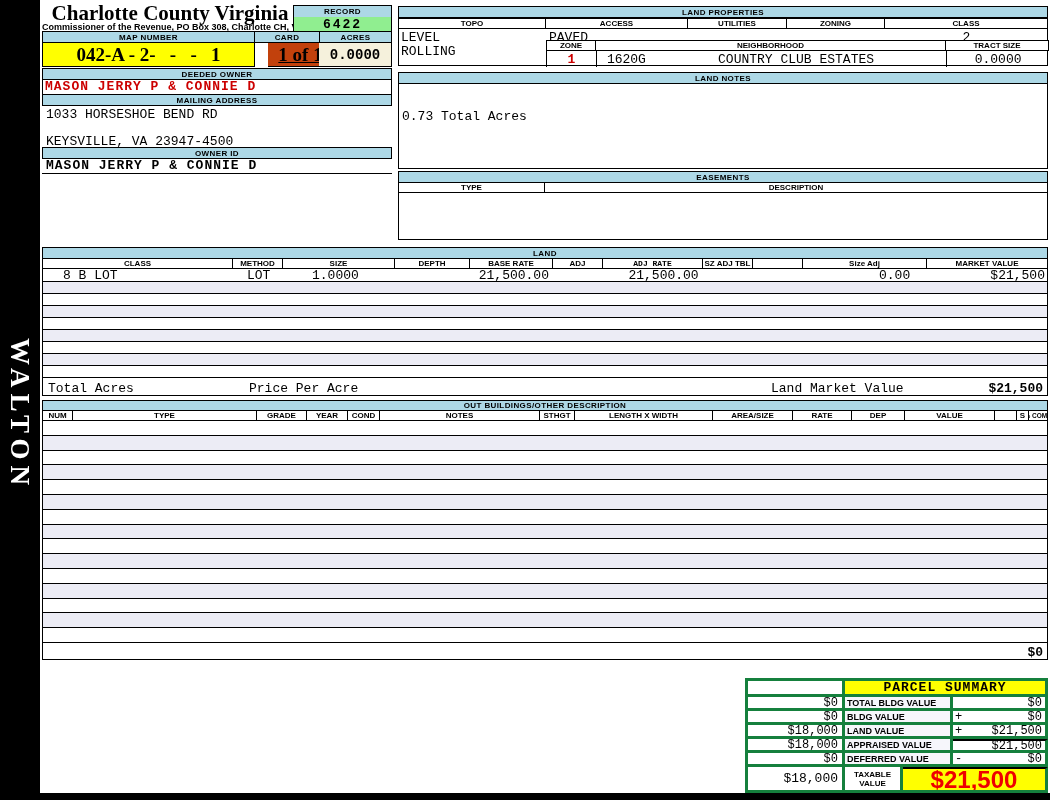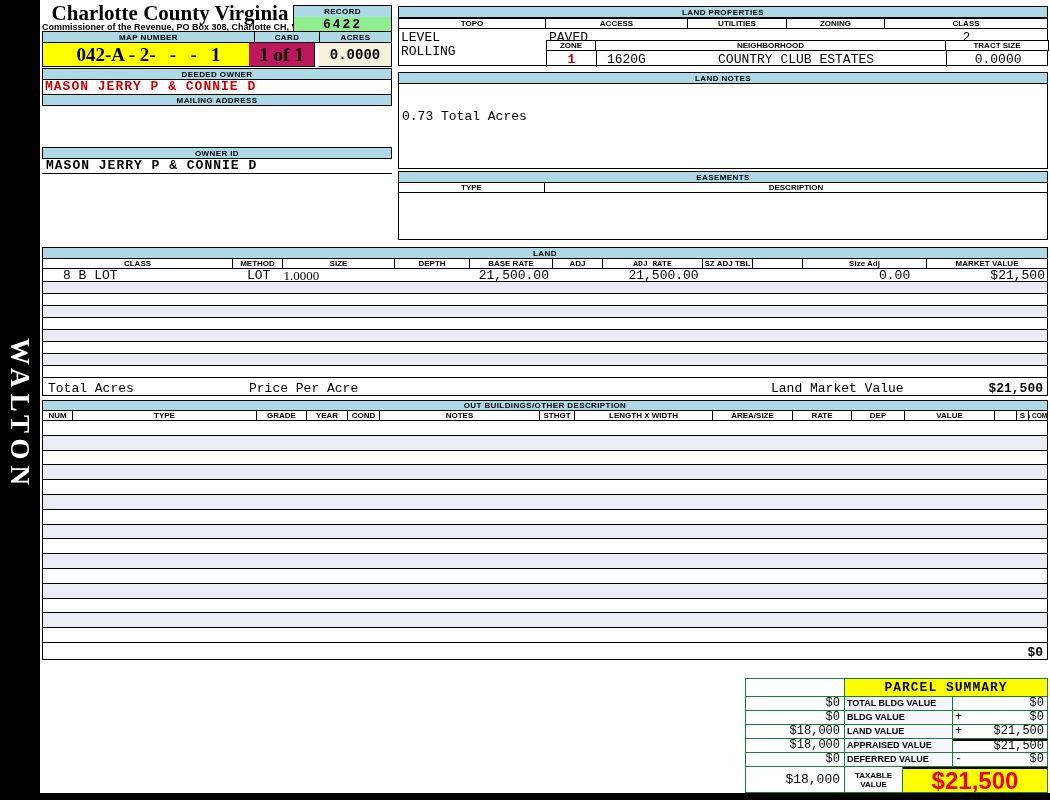--- a/index.html
+++ b/index.html
@@ -18,47 +18,51 @@
         white-space:nowrap; overflow:hidden; }
   .hc.first { border-left:1px solid #000; }
   .band { position:absolute; border-left:1px solid #000; border-right:1px solid #000; background:#fff; }
   .cellrow { display:flex; width:100%; height:100%; }
   .dc { font:13px "Liberation Mono","DejaVu Sans Mono",monospace; line-height:13px; white-space:pre; overflow:hidden; }
   .shade { background:#ECECF5; }
   .erow { width:100%; border-bottom:1px solid #000; }
   .vtxt { writing-mode:vertical-rl; font:bold 27px "Liberation Serif",serif; color:#fff; letter-spacing:6px; }
   .pre { white-space:pre; }
   .redtx { color:#CC0000; }
-  .ps-cell { border:1px solid #15803d; overflow:hidden; }
+  .ps-cell { border:3px solid #15803d; overflow:hidden; }
 </style>
 </head>
 <body>
 
 <div class="abs vtxt" style="left:4px; top:338px;">WALTON</div>
 
 <div class="card">
 
   <div class="abs" style="left:5px; top:1px; width:250px; text-align:center; font:bold 21px 'Liberation Serif',serif;">Charlotte County Virginia</div>
   <div class="abs" style="left:2px; top:22px; width:253px; text-align:center; font:bold 9px 'Liberation Sans',sans-serif; white-space:nowrap;">Commissioner of the Revenue, PO Box 308, Charlotte CH, VA</div>
 
   <div class="bar" style="left:253px; top:5px; width:99px; height:13px;">RECORD</div>
   <div class="abs mono" style="left:253px; top:17px; width:99px; height:16px; background:#90EE90; border:1px solid #000; border-top:0; font-weight:bold; font-size:13px; letter-spacing:2px; display:flex; align-items:center; justify-content:center;">6422</div>
 
   <div class="bar" style="left:2px; top:31px; width:213px; height:12px;">MAP NUMBER</div>
   <div class="bar" style="left:214px; top:31px; width:66px; height:12px;">CARD</div>
   <div class="bar" style="left:279px; top:31px; width:73px; height:12px;">ACRES</div>
 
   <div class="abs pre" style="left:2px; top:42px; width:213px; height:25px; background:#FFFF00; border:1px solid #000; font:bold 19px 'Liberation Serif',serif; display:flex; align-items:center; justify-content:center;">042-A - 2-   -   -   1</div>
-  <div class="abs" style="left:209px; top:42px; width:66px; height:25px; background:#be185d; border:1px solid #000; border-left:0; font:bold 19px 'Liberation Serif',serif; display:flex; align-items:center; justify-content:center;">1 of 1</div>
+  <div class="abs" style="left:228px; top:42px; width:66px; height:25px; background:#c2410c; border:1px solid #000; border-left:0; font:bold 19px 'Liberation Serif',serif; display:flex; align-items:center; justify-content:center;text-decoration:underline;">1 of 1</div>
   <div class="abs mono" style="left:279px; top:42px; width:73px; height:25px; background:#F5F1DC; border:1px solid #000; border-left:0; font-weight:bold; font-size:14px; display:flex; align-items:center; justify-content:center;">0.0000</div>
 
   <div class="bar" style="left:2px; top:68px; width:350px; height:12px;">DEEDED OWNER</div>
   <div class="abs mono redtx" style="left:2px; top:79px; width:350px; height:16px; border:1px solid #000; border-top:0; font-weight:bold; font-size:13px; letter-spacing:1px; line-height:15px; padding-left:2px;">MASON JERRY P &amp; CONNIE D</div>
 
   <div class="bar" style="left:2px; top:94px; width:350px; height:12px;">MAILING ADDRESS</div>
+  <div class="abs" style="left:2px; top:105px; width:350px; height:42px;">
+    <div class="mono" style="font-size:13px; padding:2px 0 0 4px;">1033 HORSESHOE BEND RD</div>
+    <div class="mono" style="font-size:13px; padding:12px 0 0 4px;">KEYSVILLE, VA 23947-4500</div>
+  </div>
 
   <div class="bar" style="left:2px; top:147px; width:350px; height:12px;">OWNER ID</div>
   <div class="abs mono" style="left:2px; top:158px; width:350px; height:16px; border-bottom:1px solid #000; font-weight:bold; font-size:13px; letter-spacing:1px; line-height:15px; padding-left:4px;">MASON JERRY P &amp; CONNIE D</div>
 
   <div class="abs" style="left:358px; top:6px; width:650px; height:60px; border:1px solid #000;">
     <div class="bar" style="left:-1px; top:-1px; width:650px; height:12px;">LAND PROPERTIES</div>
     <div class="hrow" style="left:-1px; top:11px; width:650px; height:11px;">
       <div class="hc first" style="width:148px;">TOPO</div>
       <div class="hc" style="width:142px;">ACCESS</div>
       <div class="hc" style="width:99px;">UTILITIES</div>
@@ -108,21 +112,21 @@
     <div class="hc" style="width:100px;font-family:Liberation Mono, monospace;">ADJ RATE</div>
     <div class="hc" style="width:50px;">SZ ADJ TBL</div>
     <div class="hc" style="width:50px;"></div>
     <div class="hc" style="width:124px;">Size Adj</div>
     <div class="hc" style="width:121px;">MARKET VALUE</div>
   </div>
   <div class="band" style="left:2px; top:269px; width:1006px; height:13px; border-bottom:1px solid #000;">
     <div class="cellrow">
       <div class="dc" style="width:191px; padding-left:20px;">8 B LOT</div>
       <div class="dc" style="width:50px; text-align:center;">LOT</div>
-      <div class="dc" style="width:112px; text-align:left; padding-right:8px;font-family:Liberation Serif, serif;">1.0000</div>
+      <div class="dc" style="width:112px; text-align:center; padding-right:8px;">1.0000</div>
       <div class="dc" style="width:75px;"></div>
       <div class="dc" style="width:83px; text-align:right; padding-right:4px;">21,500.00</div>
       <div class="dc" style="width:50px;"></div>
       <div class="dc" style="width:100px; text-align:right; padding-right:4px;">21,500.00</div>
       <div class="dc" style="width:50px;"></div>
       <div class="dc" style="width:50px;"></div>
       <div class="dc" style="width:124px; text-align:right; padding-right:16px;">0.00</div>
       <div class="dc" style="width:121px; text-align:right; padding-right:2px;">$21,500</div>
     </div>
   </div>

